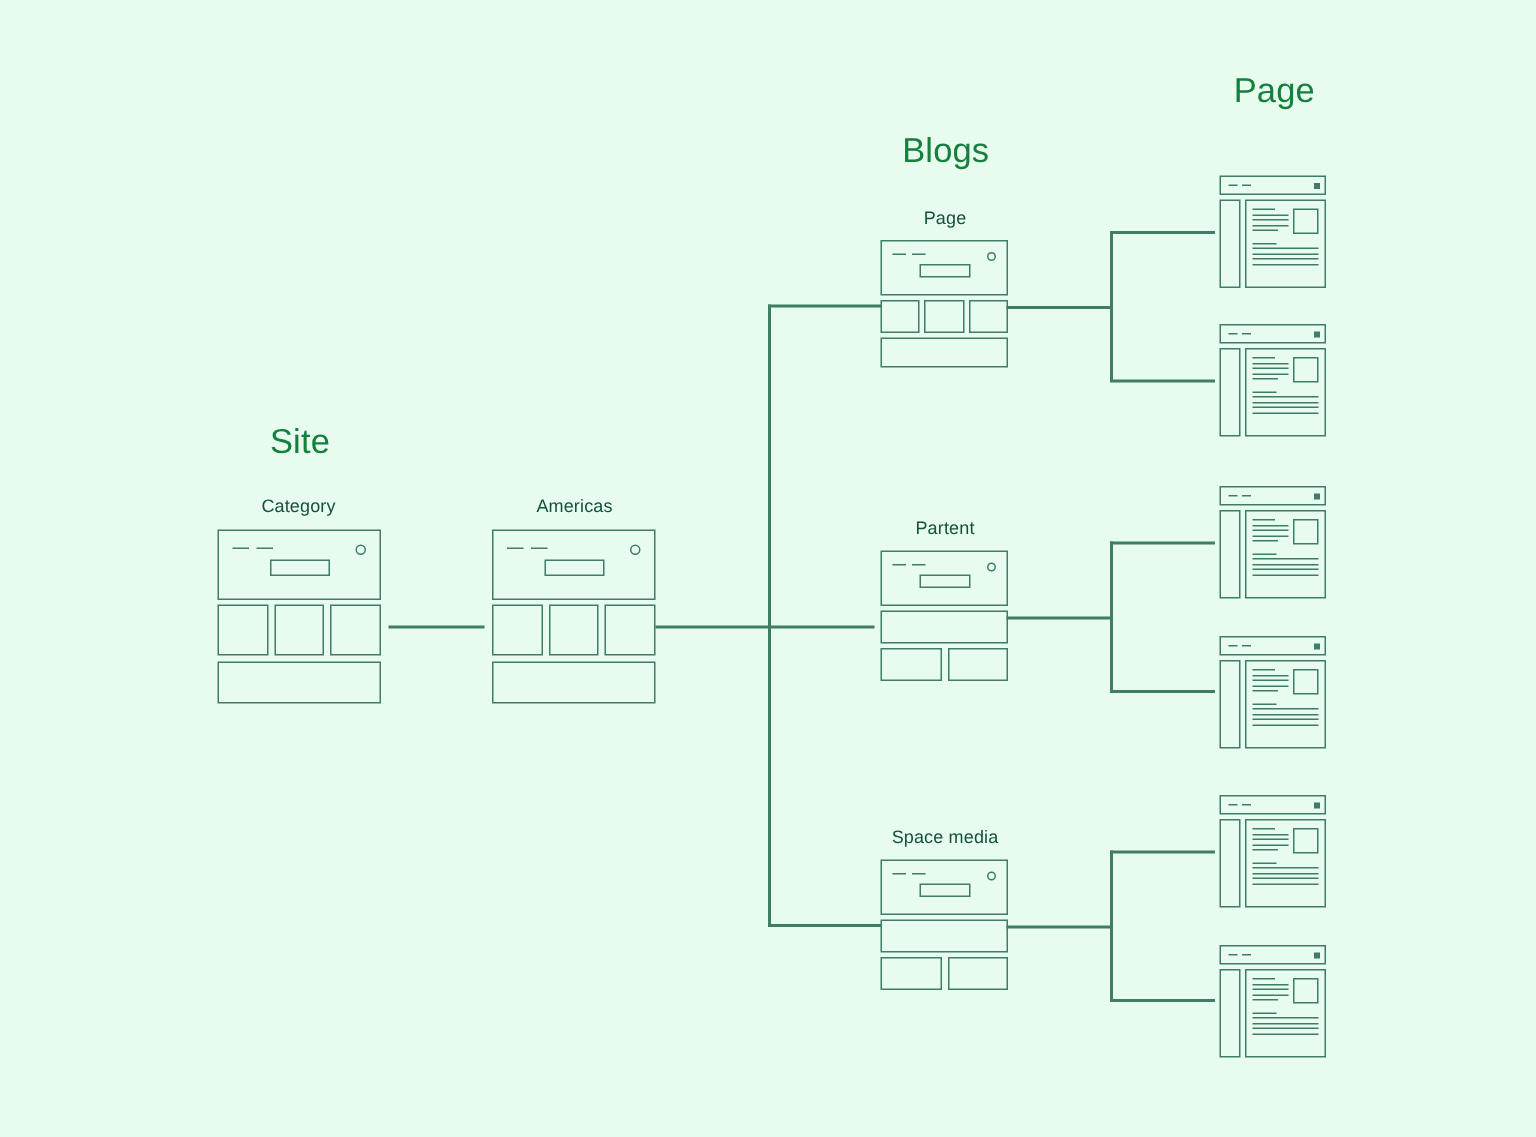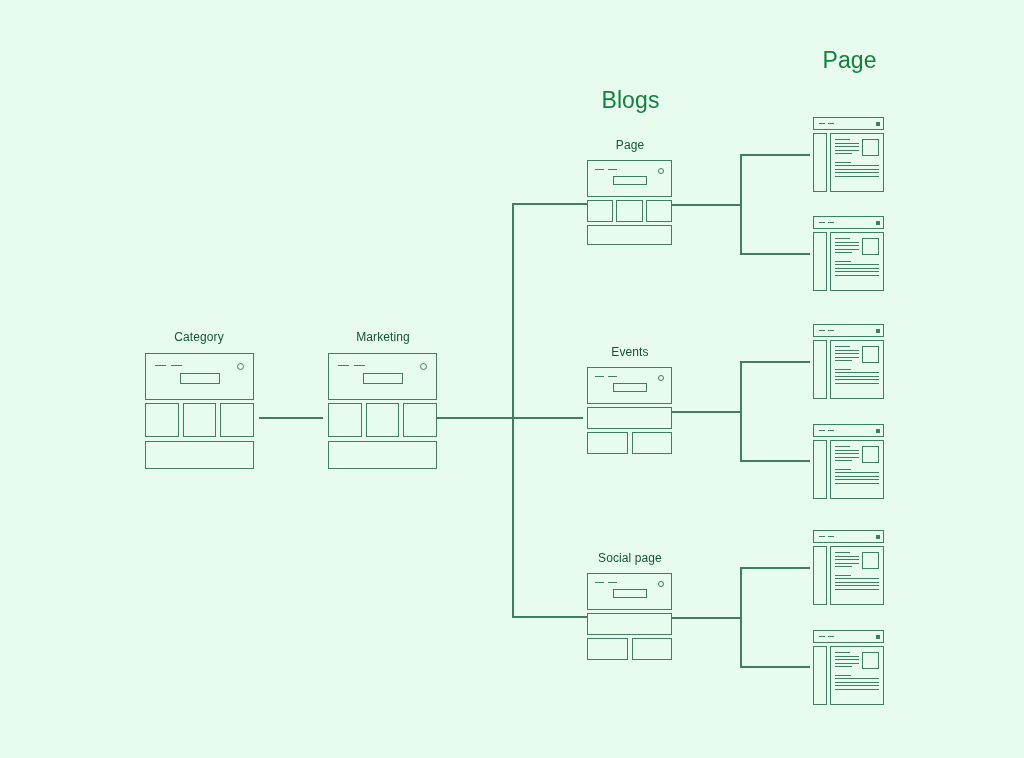--- a/index.html
+++ b/index.html
@@ -175,20 +175,21 @@
     background: #3f7d66;
   }
   .conn.h { height: 1.6px; }
   .conn.v { width: 1.6px; }
 </style>
 </head>
 <body>
 
 <div id="canvas">
 
+  <div class="col-heading" style="left:130px; top:280px; width:140px;">Site</div>
 
 
   <div class="col-heading" style="left:558px; top:86px; width:145px;">Blogs</div>
 
   <div class="col-heading" style="left:778px; top:46px; width:143px;">Page</div>
 
   <div class="conn h" style="left:259px; top:417px; width:64px;"></div>
 
   <div class="conn h" style="left:437px; top:417px; width:146px;"></div>
 
@@ -227,21 +228,21 @@
       <div class="cell"></div>
       <div class="gap" style="width:4px;"></div>
       <div class="cell"></div>
       <div class="gap" style="width:4px;"></div>
       <div class="cell"></div>
     </div>
     <div class="vspace" style="height:4px;"></div>
     <div class="band" style="height:28px;"></div>
   </div>
 
-  <div class="node-caption" style="left:308px; top:330px; width:150px;">Marketing</div>
+  <div class="node-caption" style="left:308px; top:330px; width:150px;">Americas</div>
 
   <div class="node" style="left:328px; top:353px; width:109px;">
     <div class="hdr" style="height:47px;">
       <span class="dash" style="left:9px; top:11px; width:11px;"></span>
       <span class="dash" style="left:25px; top:11px; width:11px;"></span>
       <span class="dot" style="right:9px; top:9px; width:7px; height:7px;"></span>
       <span class="pill" style="top:19px; width:40px; height:11px;"></span>
     </div>
     <div class="vspace" style="height:3px;"></div>
     <div class="row" style="height:34px;">
@@ -269,40 +270,40 @@
       <div class="cell"></div>
       <div class="gap" style="width:3px;"></div>
       <div class="cell"></div>
       <div class="gap" style="width:3px;"></div>
       <div class="cell"></div>
     </div>
     <div class="vspace" style="height:3px;"></div>
     <div class="band" style="height:20px;"></div>
   </div>
 
-  <div class="node-caption" style="left:555px; top:345px; width:150px;">Events</div>
+  <div class="node-caption" style="left:555px; top:345px; width:150px;">Partent</div>
 
   <div class="node" style="left:587px; top:367px; width:85px;">
     <div class="hdr" style="height:37px;">
       <span class="dash" style="left:7px; top:8px; width:9px;"></span>
       <span class="dash" style="left:20px; top:8px; width:9px;"></span>
       <span class="dot" style="right:7px; top:7px; width:6px; height:6px;"></span>
       <span class="pill" style="top:15px; width:34px; height:9px;"></span>
     </div>
     <div class="vspace" style="height:3px;"></div>
     <div class="band" style="height:22px;"></div>
     <div class="vspace" style="height:3px;"></div>
     <div class="row" style="height:22px;">
       <div class="cell"></div>
       <div class="gap" style="width:4px;"></div>
       <div class="cell"></div>
     </div>
   </div>
 
-  <div class="node-caption" style="left:555px; top:551px; width:150px;">Social page</div>
+  <div class="node-caption" style="left:555px; top:551px; width:150px;">Space media</div>
 
   <div class="node" style="left:587px; top:573px; width:85px;">
     <div class="hdr" style="height:37px;">
       <span class="dash" style="left:7px; top:8px; width:9px;"></span>
       <span class="dash" style="left:20px; top:8px; width:9px;"></span>
       <span class="dot" style="right:7px; top:7px; width:6px; height:6px;"></span>
       <span class="pill" style="top:15px; width:34px; height:9px;"></span>
     </div>
     <div class="vspace" style="height:3px;"></div>
     <div class="band" style="height:22px;"></div>

